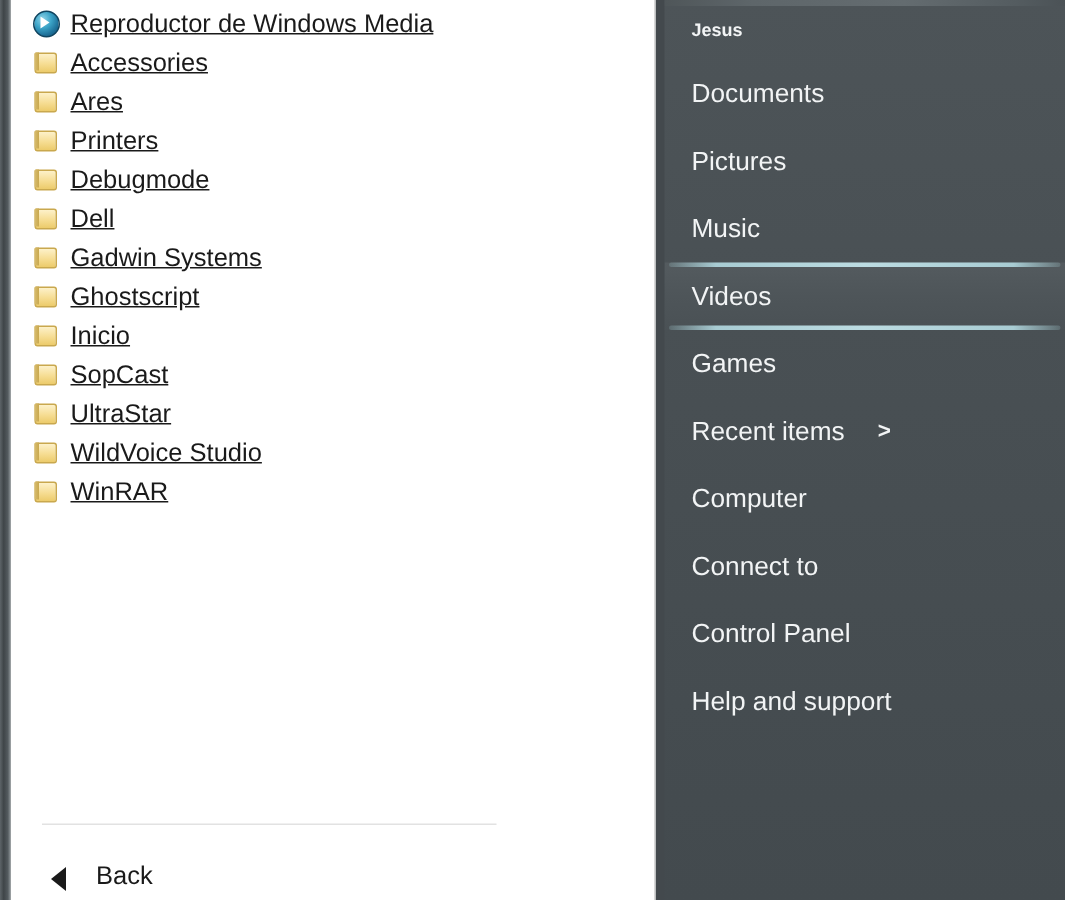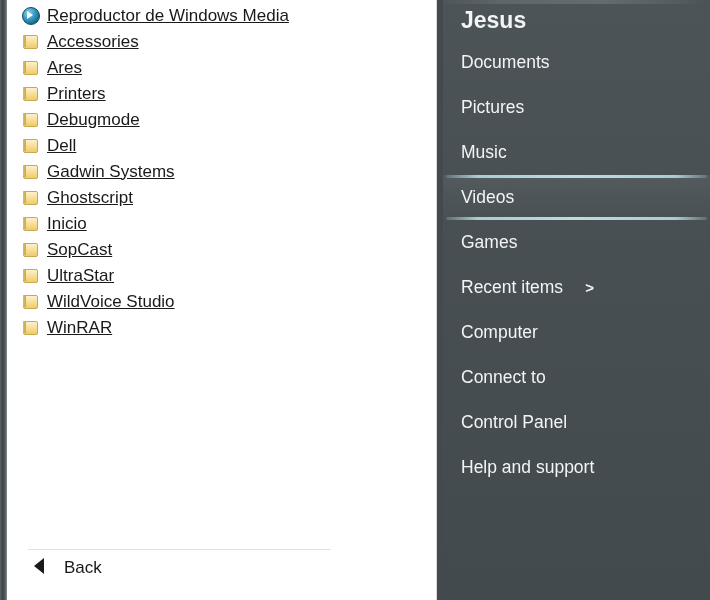--- a/index.html
+++ b/index.html
@@ -117,21 +117,21 @@
     flex: 0 0 auto;
     padding-bottom: 6px;
   }
   .back-separator {
     height: 1px;
     background: #e2e2e2;
     margin: 0 105px 0 21px;
   }
   .back-row {
     display: flex;
-    align-items: flex-start;
+    align-items: flex-end;
     height: 36px;
     padding-left: 27px;
     margin-top: 8px;
     cursor: default;
   }
   .back-arrow {
     width: 0; height: 0;
     border-right: 10px solid #1a1a1a;
     border-top: 8px solid transparent;
     border-bottom: 8px solid transparent;
@@ -174,21 +174,21 @@
     padding-left: 18px;
     cursor: default;
     color: #f2f4f5;
     font-size: 17.5px;
     white-space: nowrap;
   }
 
   .place-item.user-name {
     font-weight: bold;
     height: 40px;
-    font-size: 23px;
+    font-size: 12px;
   }
 
   .place-label { line-height: 1; }
 
   .place-chevron {
     margin-left: 22px;
     font-size: 15px;
     font-weight: bold;
     color: #f2f4f5;
     line-height: 1;

